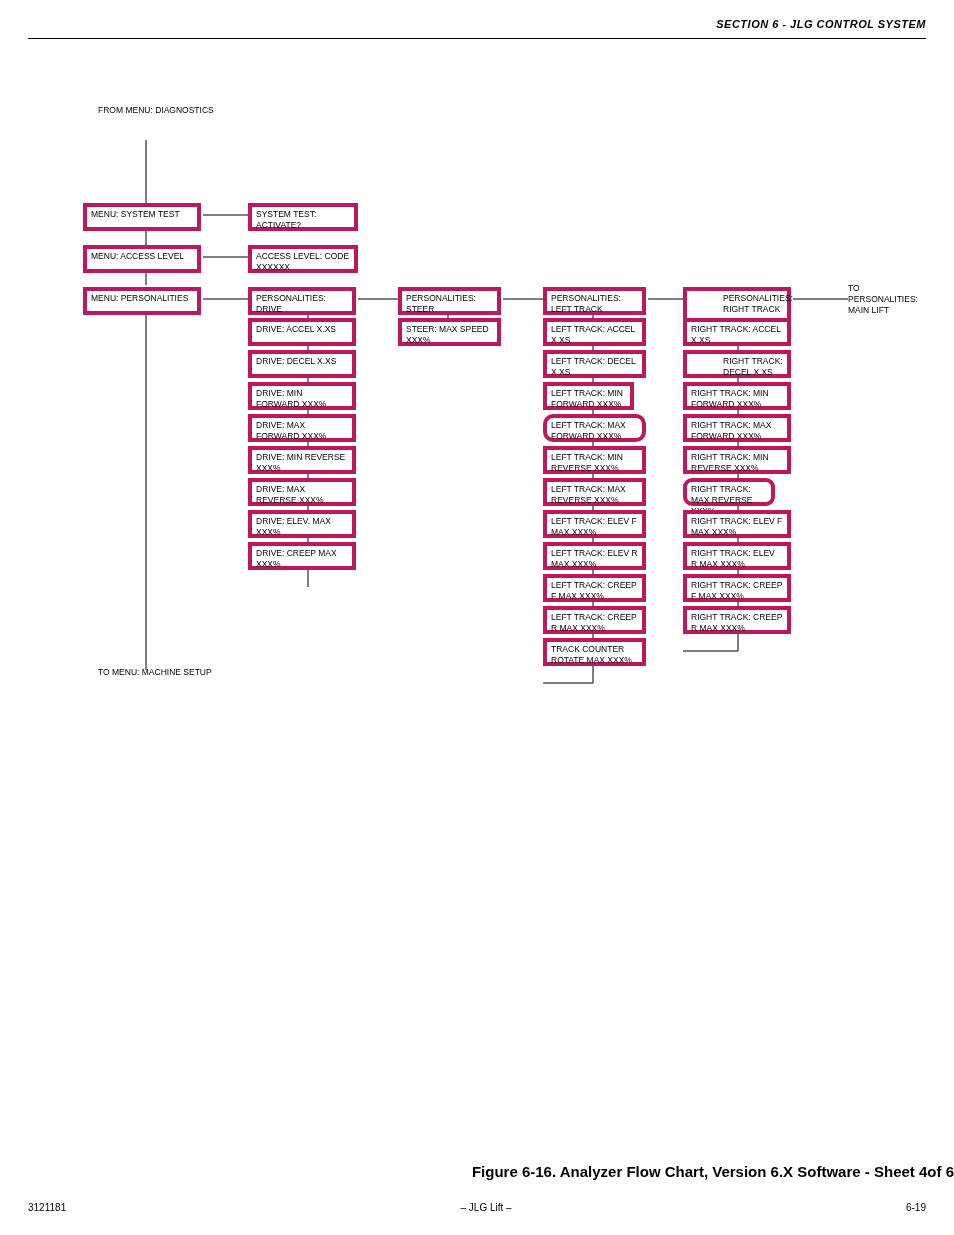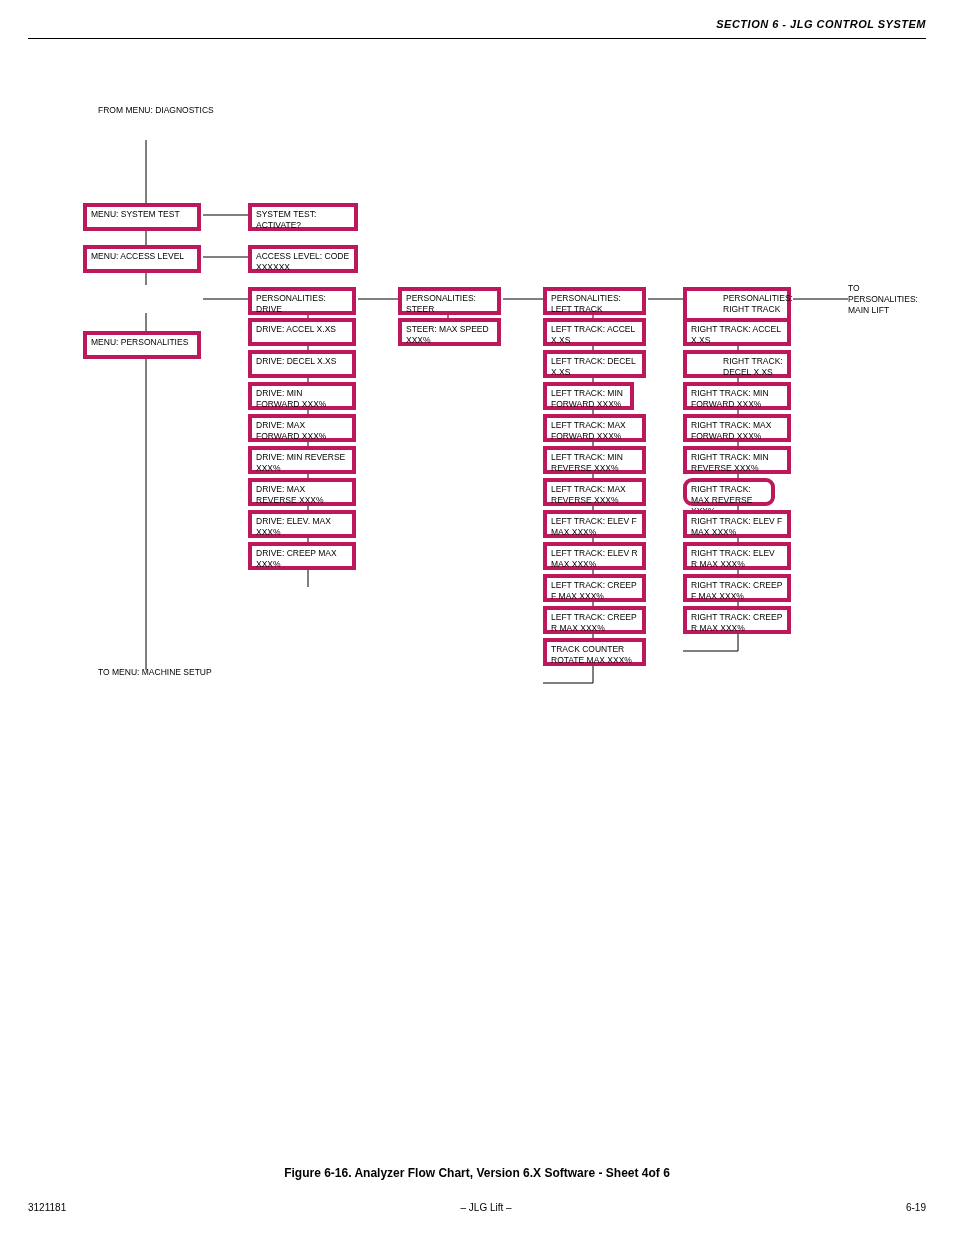--- a/index.html
+++ b/index.html
@@ -36,22 +36,22 @@
       display: flex;
       justify-content: space-between;
       padding: 0 28px;
       font-size: 10px;
     }
     .figure-caption {
       position: absolute;
       bottom: 55px;
       left: 0;
       right: 0;
-      text-align: center;
-      font-size: 12px;
+      text-align: right;
+      font-size: 15px;
       font-weight: bold;
     }
     
     .flowchart {
       position: absolute;
       top: 55px;
       left: 28px;
       right: 28px;
       bottom: 90px;
     }
@@ -227,21 +227,21 @@
   <div class="box" style="left:55px; top:190px; width:118px; height:28px;">
     <span>MENU:
 ACCESS LEVEL</span>
   </div>
 
   <div class="box" style="left:220px; top:190px; width:110px; height:28px;">
     <span>ACCESS LEVEL:
 CODE XXXXXX</span>
   </div>
 
-  <div class="box" style="left:55px; top:232px; width:118px; height:28px;margin-top:44px;">
+  <div class="box" style="left:55px; top:232px; width:118px; height:28px;">
     <span>MENU:
 PERSONALITIES</span>
   </div>
 
   <div class="box" style="left:220px; top:232px; width:108px; height:28px;">
     <span>PERSONALITIES:
 DRIVE</span>
   </div>
 
   <div class="box" style="left:370px; top:232px; width:103px; height:28px;">
@@ -311,21 +311,21 @@
   <div class="box" style="left:655px; top:327px; width:108px; height:28px;">
     <span>RIGHT TRACK:
 MIN FORWARD XXX%</span>
   </div>
 
   <div class="box" style="left:220px; top:359px; width:108px; height:28px;">
     <span>DRIVE:
 MAX FORWARD XXX%</span>
   </div>
 
-  <div class="box" style="left:515px; top:359px; width:103px; height:28px;">
+  <div class="box" style="left:515px; top:359px; width:103px; height:28px;border-radius:10px;">
     <span>LEFT TRACK:
 MAX FORWARD XXX%</span>
   </div>
 
   <div class="box" style="left:655px; top:359px; width:108px; height:28px;">
     <span>RIGHT TRACK:
 MAX FORWARD XXX%</span>
   </div>
 
   <div class="box" style="left:220px; top:391px; width:108px; height:28px;">

